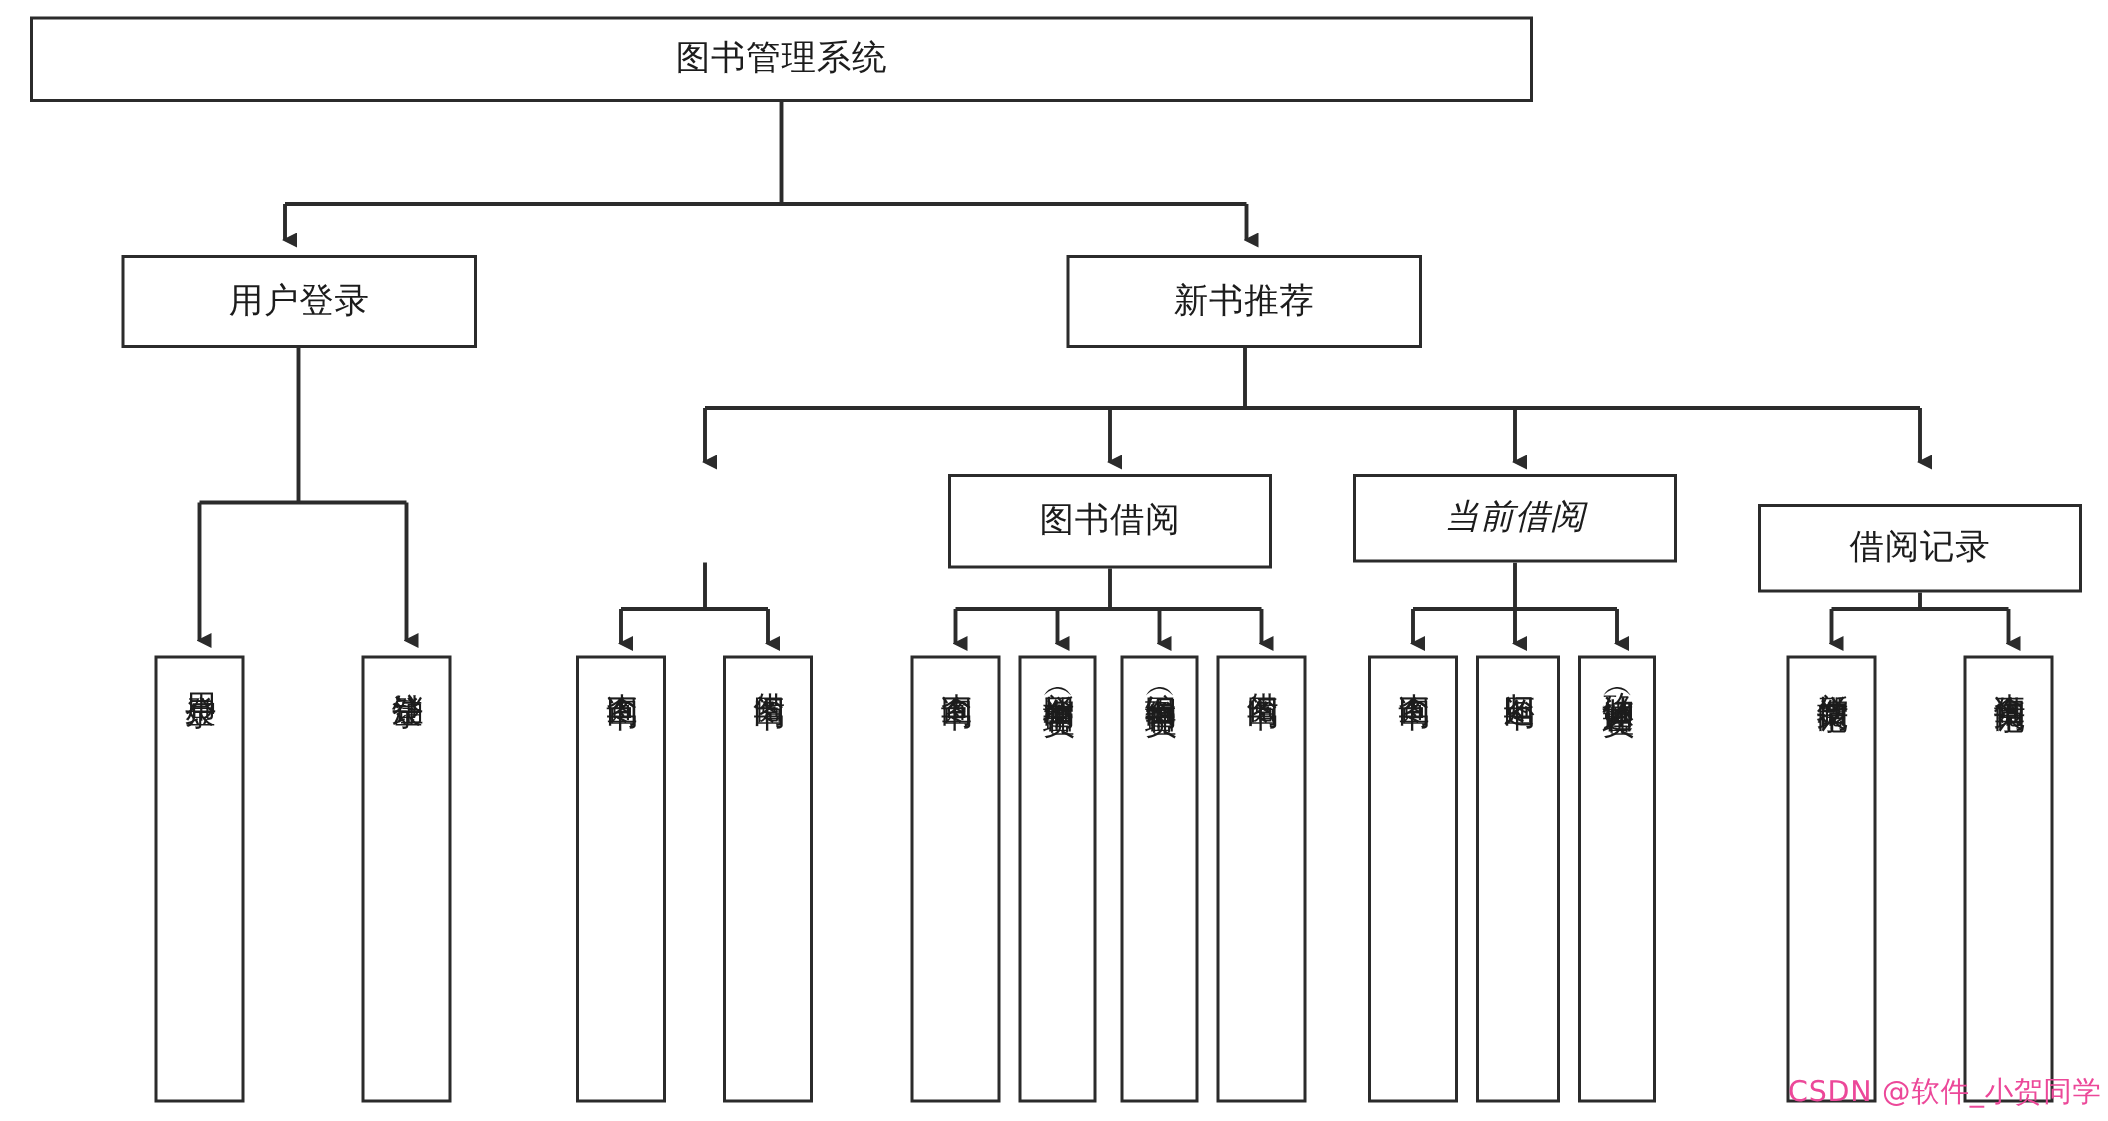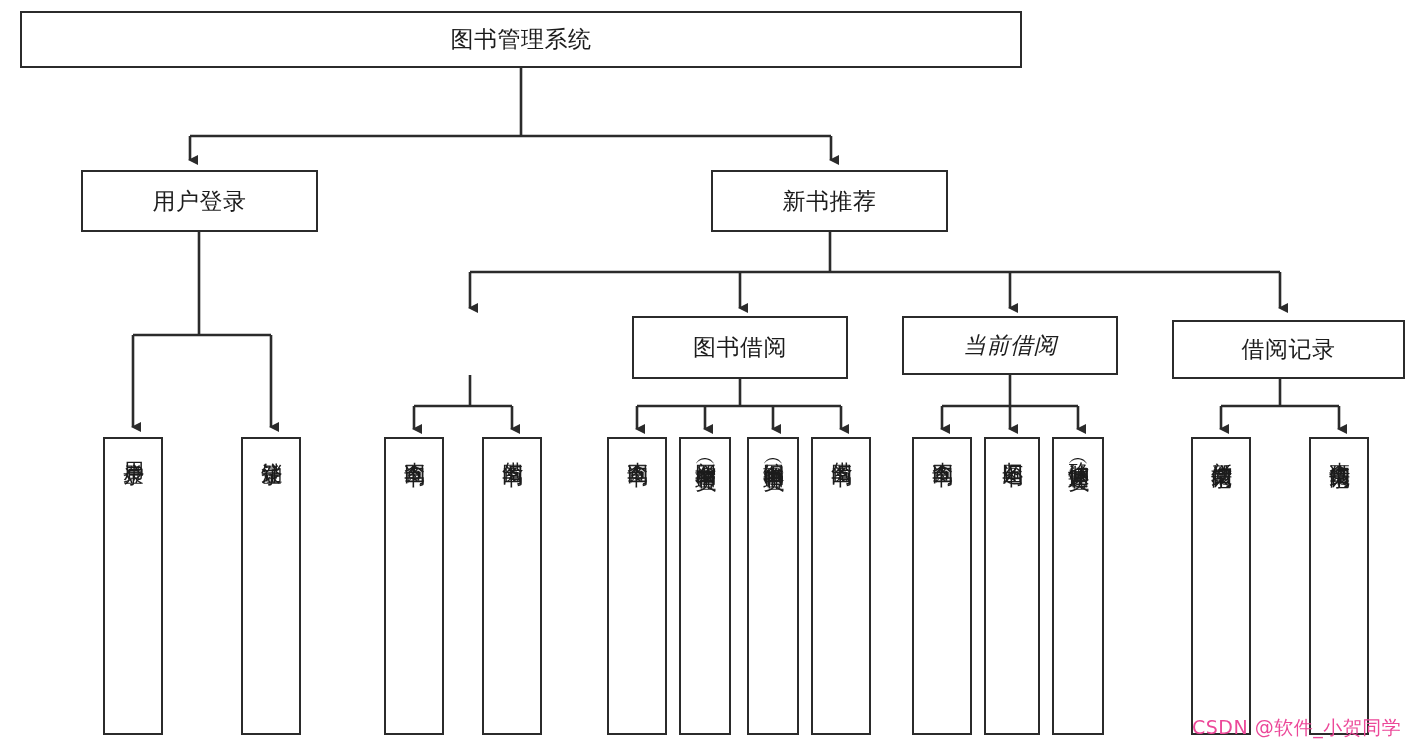--- a/index.html
+++ b/index.html
@@ -142,21 +142,21 @@
 
 
   <div class="node level2" style="left:632px; top:316px; width:216px; height:63px;">
     <span class="label">图书借阅</span>
   </div>
 
   <div class="node level2" style="left:902px; top:316px; width:216px; height:59px;font-style:italic;">
     <span class="label">当前借阅</span>
   </div>
 
-  <div class="node level2" style="left:1172px; top:320px; width:233px; height:59px;">
+  <div class="node level2" style="left:1172px; top:336px; width:216px; height:59px;">
     <span class="label">借阅记录</span>
   </div>
 
   <div class="node vertical" style="left:103px; top:437px; width:60px; height:298px;">
     <span class="label">用户登录</span>
   </div>
 
   <div class="node vertical" style="left:241px; top:437px; width:60px; height:298px;">
     <span class="label">注销登录</span>
   </div>

